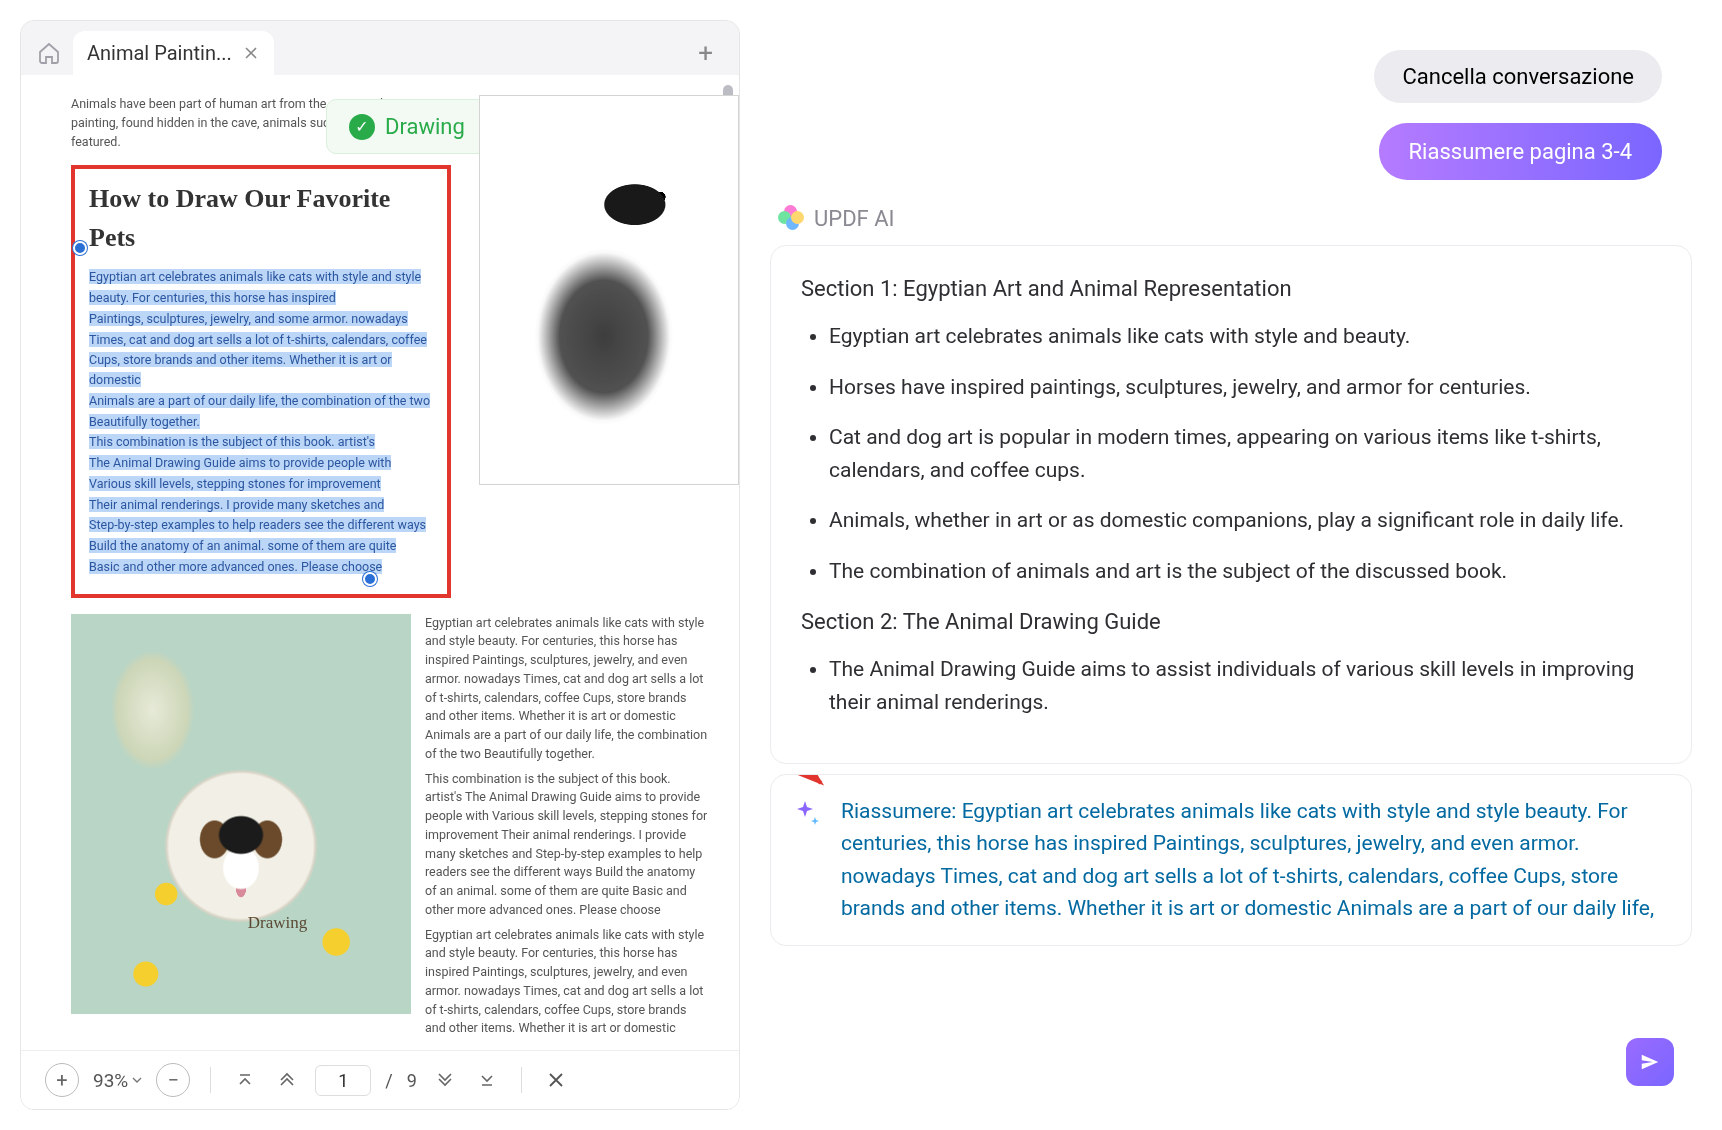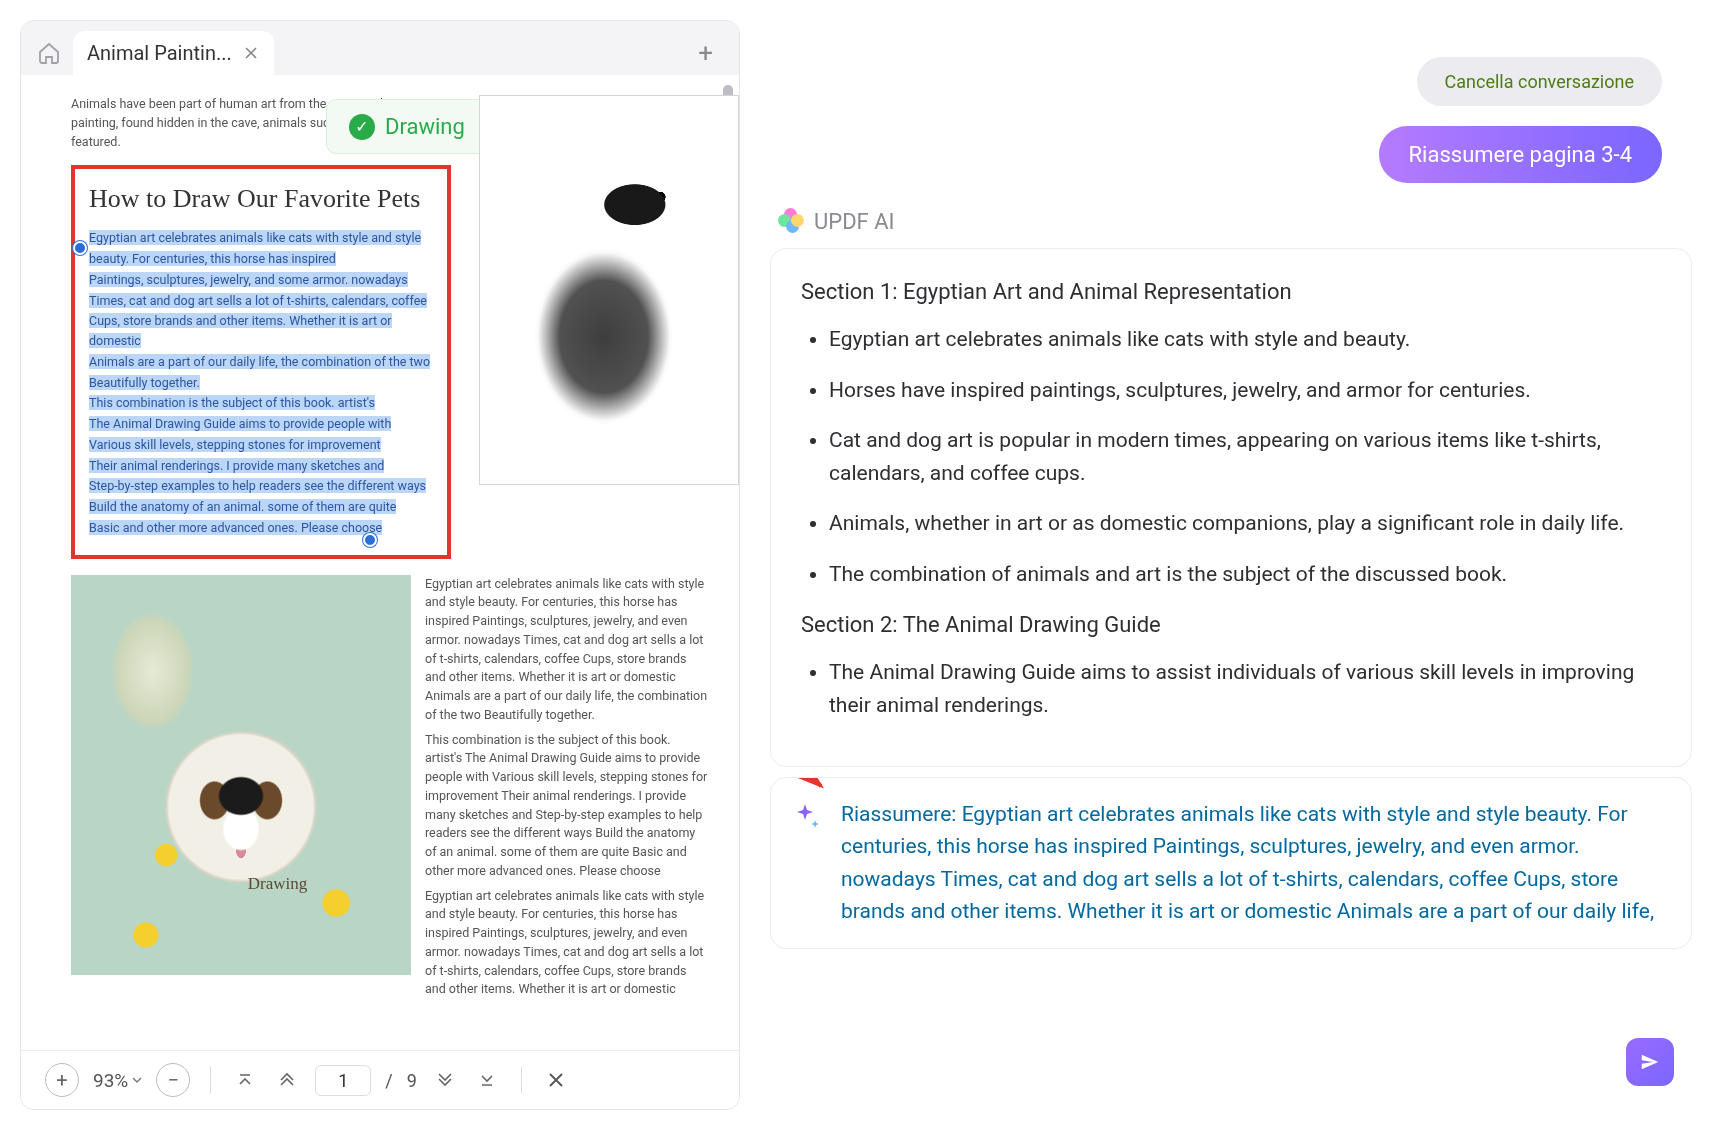--- a/index.html
+++ b/index.html
@@ -102,21 +102,21 @@
     border: 4px solid #e2352e;
     margin-top: 14px;
     padding: 10px 14px 16px 14px;
     max-width: 380px;
     position: relative;
   }
   .redbox h2 {
     font-family: Georgia, 'Times New Roman', serif;
     font-size: 26px;
     color: #333;
-    font-weight: 400;
+    font-weight: 700;
     margin-bottom: 10px;
   }
   .sel-line {
     display: inline;
     background: #bcd6f7;
     color: #2b56a0;
     font-size: 12.5px;
   }
   .sel-wrap div { margin: 1px 0; }
   .sel-dot {
@@ -209,23 +209,23 @@
     padding: 30px 10px 10px 30px;
     display: flex;
     flex-direction: column;
     position: relative;
   }
   .top-actions {
     display: flex; flex-direction: column; align-items: flex-end;
     gap: 20px; padding-right: 30px;
   }
   .pill-grey {
-    background: #ececf0; color: #4d7c0f;
+    background: #ececf0; color: #000000;
     border-radius: 28px; padding: 14px 28px;
-    font-size: 18px; cursor: pointer; margin-top: 7px;
+    font-size: 22px; cursor: pointer;
   }
   .pill-purple {
     background: linear-gradient(90deg, #b57bff 0%, #7a66ff 100%);
     color: #fff;
     border-radius: 28px; padding: 16px 30px;
     font-size: 22px; cursor: default;
   }
   .ai-header {
     display: flex; align-items: flex-end; gap: 10px;
     margin-top: 25px; margin-left: 8px;

